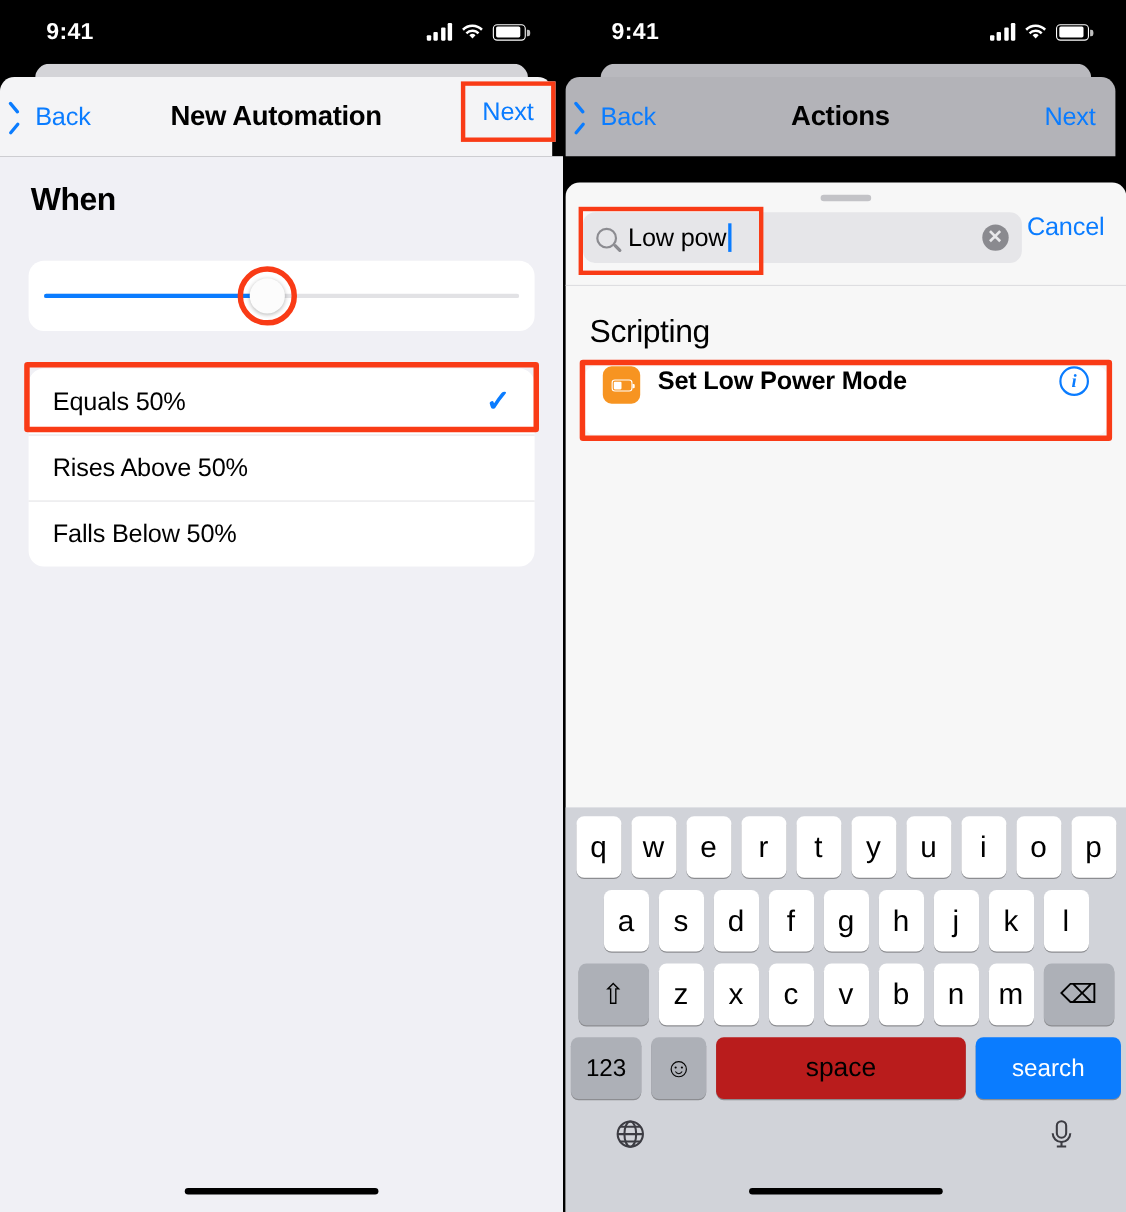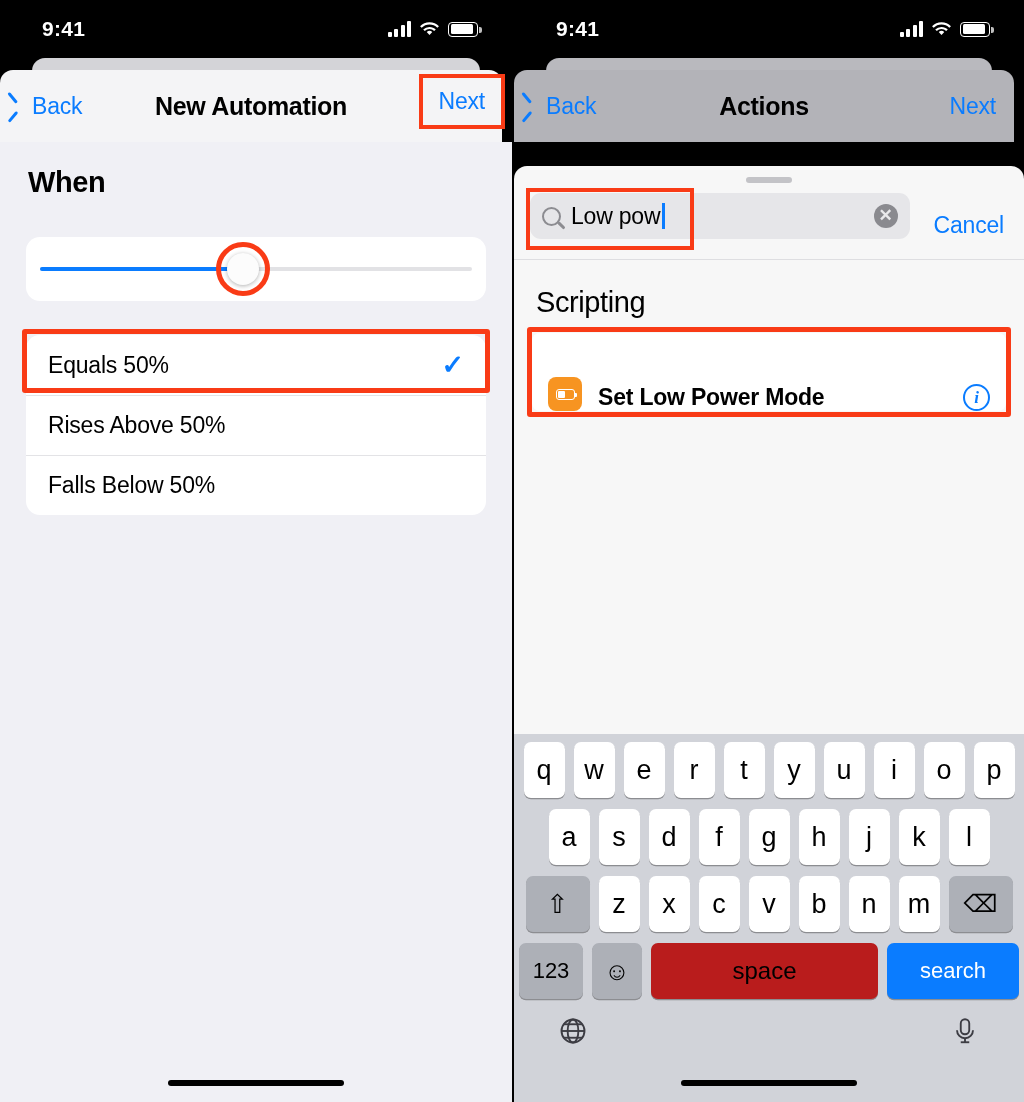--- a/index.html
+++ b/index.html
@@ -101,38 +101,38 @@
   .opts-wrap .opts { margin: 0; }
 
   
   .home-ind { position: absolute; left: 50%; transform: translateX(-50%); bottom: 16px;
               width: 176px; height: 6px; background: #000; border-radius: 3px; }
 
   
   .right .sheet { position: absolute; left: 0; right: 0; top: 166px; bottom: 0;
                   background: #f7f7f7; border-radius: 13px 13px 0 0; }
   .grabber { width: 46px; height: 6px; background: #c3c3c7; border-radius: 3px; margin: 11px auto 0; }
-  .searchrow { display: flex; align-items: flex-end; padding: 10px 16px 0 16px; gap: 24px; }
+  .searchrow { display: flex; align-items: flex-start; padding: 10px 16px 0 16px; gap: 5px; }
   .searchfield { flex: 1; height: 46px; background: #e6e6e9; border-radius: 11px;
                  display: flex; align-items: center; padding: 0 12px; position: relative; }
   .mag { width: 19px; height: 19px; border: 2.4px solid #8c8c91; border-radius: 50%; position: relative; flex: none; margin-right: 10px; }
   .mag::after { content: ""; position: absolute; right: -7px; bottom: -3px; width: 9px; height: 2.6px;
                 background: #8c8c91; border-radius: 2px; transform: rotate(45deg); }
   .search-val { font-size: 23px; color: #000; letter-spacing: -.2px; }
   .caret { display: inline-block; width: 2.6px; height: 26px; background: #0a7cff; margin-left: 2px; vertical-align: -5px; }
   .clearbtn { position: absolute; right: 12px; width: 24px; height: 24px; border-radius: 50%;
               background: #8a8a8f; color: #e9e9eb; font-size: 17px; line-height: 24px; text-align: center; font-weight: 700; }
   .cancel { color: #0a7cff; font-size: 23px; letter-spacing: -.2px; padding-right: 4px; }
   .anno-search { position: absolute; left: 12px; top: 22px; width: 168px; height: 62px;
                  border: 4px solid #f93b16; z-index: 9; pointer-events: none; }
   .sep { height: 1.3px; background: #dedee1; margin-top: 20px; }
 
   .scripting-head { font-size: 29px; font-weight: 400; color: #000; padding: 26px 0 14px 22px; letter-spacing: -.4px; }
   .action-wrap { position: relative; margin: 0 18px; }
-  .action-row { background: #fff; border-radius: 8px; height: 78px; display: flex; align-items: flex-end;
+  .action-row { background: #fff; border-radius: 8px; height: 62px; display: flex; align-items: flex-start;
                 padding: 0 16px; }
   .act-icon { width: 34px; height: 34px; border-radius: 8px; background: #f79421;
               display: flex; align-items: center; justify-content: center; margin-right: 16px; flex: none; }
   .act-icon .mini { width: 19px; height: 11px; border: 1.8px solid #fff; border-radius: 3px; position: relative; padding: 1.3px; }
   .act-icon .mini::after { content:""; position: absolute; right: -3.5px; top: 3px; width: 2px; height: 4px; background: #fff; border-radius: 0 1px 1px 0; }
   .act-icon .mini i { display: block; height: 100%; width: 50%; background: #fff; border-radius: 1px; }
   .act-label { font-size: 23px; font-weight: 700; color: #000; flex: 1; letter-spacing: -.2px; }
   .info-btn { width: 27px; height: 27px; border: 2.1px solid #0a7cff; border-radius: 50%;
               color: #0a7cff; font-size: 17px; line-height: 24px; text-align: center;
               font-family: "Liberation Serif", serif; font-style: italic; font-weight: 700; }

